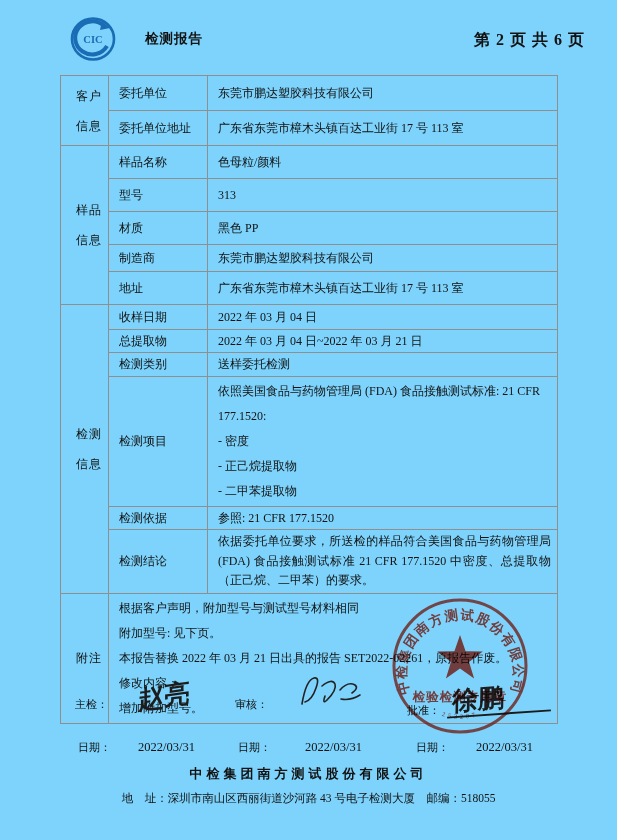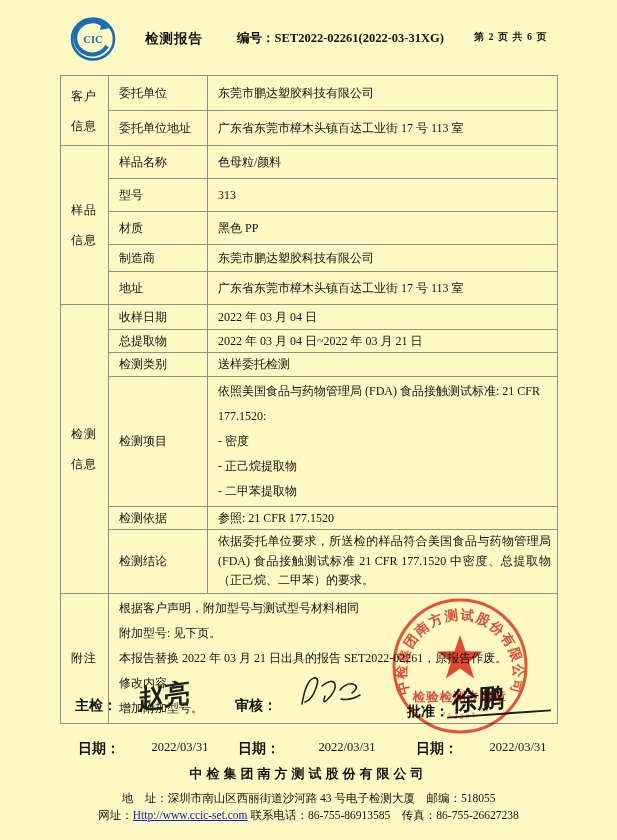--- a/index.html
+++ b/index.html
@@ -1,42 +1,42 @@
 <!DOCTYPE html>
 <html><head>
 <meta charset="utf-8">
 <style>
   html,body{margin:0;padding:0;background:#fff;}
   .page{
-    position:relative;width:617px;height:840px;background:#fef9c3;overflow:hidden;
+    position:relative;width:617px;height:840px;background:#7dd3fc;overflow:hidden;
     font-family:"Liberation Serif","DejaVu Serif",serif;color:#121212;
   }
   
   .hdr-title{position:absolute;left:145px;top:30px;font-size:13.5px;font-weight:bold;letter-spacing:1px;}
   .hdr-no{position:absolute;left:237px;top:30px;font-size:12.5px;font-weight:bold;}
-  .hdr-page{position:absolute;left:474px;top:30px;font-size:10px;font-weight:bold;letter-spacing:1px;}
+  .hdr-page{position:absolute;left:474px;top:30px;font-size:16px;font-weight:bold;letter-spacing:1px;}
   .logo{position:absolute;left:66px;top:17px;}
   
   table.report{position:absolute;left:60px;top:75px;width:497px;border-collapse:collapse;table-layout:fixed;}
   table.report td{
     border:1px solid #8f8f8f;font-size:12px;padding:2px 6px 2px 10px;
     vertical-align:middle;overflow:hidden;
   }
   td.sec{
-    text-align:left;padding:0;white-space:pre-line;line-height:30px;
+    text-align:right;padding:0;white-space:pre-line;line-height:30px;
     font-size:12.5px;letter-spacing:1px;
   }
   td.lbl{padding-left:9px;}
   .multiline{white-space:pre-line;line-height:25px;}
   .justify{text-align:justify;line-height:19.5px;}
   
-  .sig-label{position:absolute;font-size:14px;font-weight:bold;}
+  .sig-label{position:absolute;font-size:11px;font-weight:normal;}
   .sig-name{position:absolute;font-size:26px;font-weight:bold;color:#1c1c1c;white-space:nowrap;}
   .sig-underline{position:absolute;background:#1c1c1c;height:2px;}
-  .date-val{position:absolute;font-size:12.5px;width:84px;text-align:center;}
+  .date-val{position:absolute;font-size:12.5px;width:84px;}
   
   .stamp{position:absolute;left:388px;top:595px;mix-blend-mode:multiply;opacity:.92;pointer-events:none;}
   
   .ft-company{position:absolute;left:0;top:765px;width:617px;text-align:center;
     font-size:13px;font-weight:bold;letter-spacing:4px;}
   .ft-line1{position:absolute;left:0;top:791px;width:617px;text-align:center;font-size:11.5px;}
   .ft-line2{position:absolute;left:0;top:808px;width:617px;text-align:center;font-size:11.5px;}
   .ft-link{color:#0b23c4;text-decoration:underline;}
 </style>
 </head>
@@ -44,21 +44,20 @@
 
 <div class="page">
 
   <svg class="logo" width="54" height="44" viewBox="0 0 54 44">
     <ellipse cx="27" cy="22" rx="21" ry="20.5" fill="none" stroke="#1a6cb4" stroke-width="2.6"></ellipse>
     <path d="M38,9 A17,16.5 0 1 0 41,29" fill="none" stroke="#1a6cb4" stroke-width="4"></path>
     <path d="M36,4 L44,11 L34,13 Z" fill="#1a6cb4"></path>
     <text x="27" y="26" text-anchor="middle" font-size="10.5" font-weight="bold" font-family="Liberation Serif, DejaVu Serif, serif" fill="#1a6cb4">CIC</text>
   </svg>
   <div class="hdr-title">检测报告</div>
-  <div class="hdr-no"><span>编号：</span><span>SET2022-02261(2022-03-31XG)</span></div>
   <div class="hdr-page">第 2 页 共 6 页</div>
 
   <table class="report">
     <colgroup>
         <col style="width:48px">
         <col style="width:99px">
         <col style="width:350px">
       </colgroup>
     <tbody>
 
@@ -170,18 +169,14 @@
     </text>
     <polygon fill="#e23b2e" points="72,40 77.6,56.2 94.8,56.6 81.1,67 86.1,83.4 72,73.6 57.9,83.4 62.9,67 49.2,56.6 66.4,56.2"></polygon>
     <text x="72" y="106" text-anchor="middle" font-size="12.5" font-weight="bold" fill="#e23b2e" letter-spacing="1" font-family="Liberation Serif, DejaVu Serif, serif">检验检测专用章</text>
     <text font-size="6.5" fill="#e23b2e" letter-spacing="3" font-family="Liberation Serif, DejaVu Serif, serif">
       <textPath href="#sealArcBottom" startOffset="50%" text-anchor="middle">253207</textPath>
     </text>
   </svg>
 
   <div class="ft-company">中检集团南方测试股份有限公司</div>
   <div class="ft-line1">地　址：深圳市南山区西丽街道沙河路 43 号电子检测大厦　邮编：518055</div>
-  <div class="ft-line2">
-    <span>网址：</span><a class="ft-link" href="#">Http://www.ccic-set.com</a>
-    <span>联系电话：86-755-86913585　传真：86-755-26627238</span>
-  </div>
 
 </div>
 
 </body></html>

